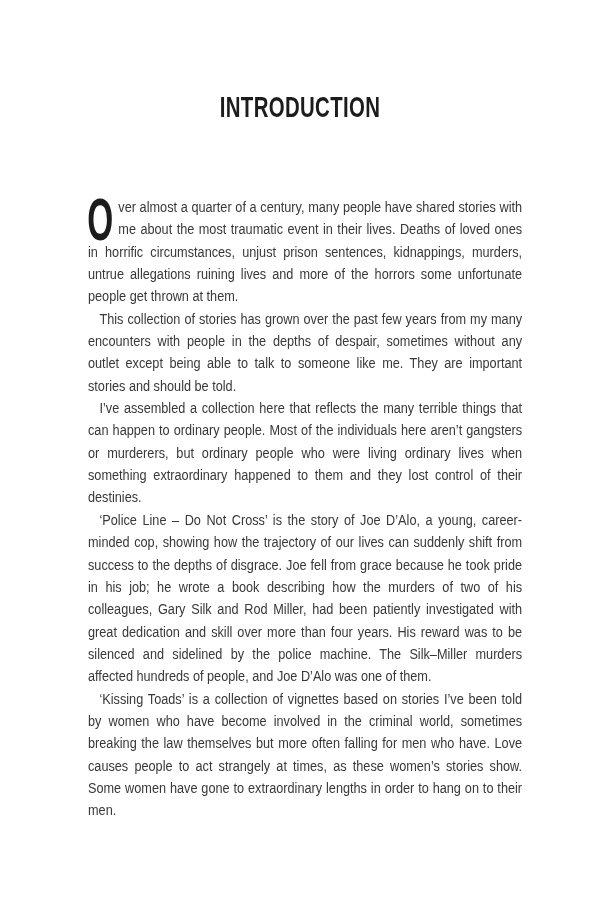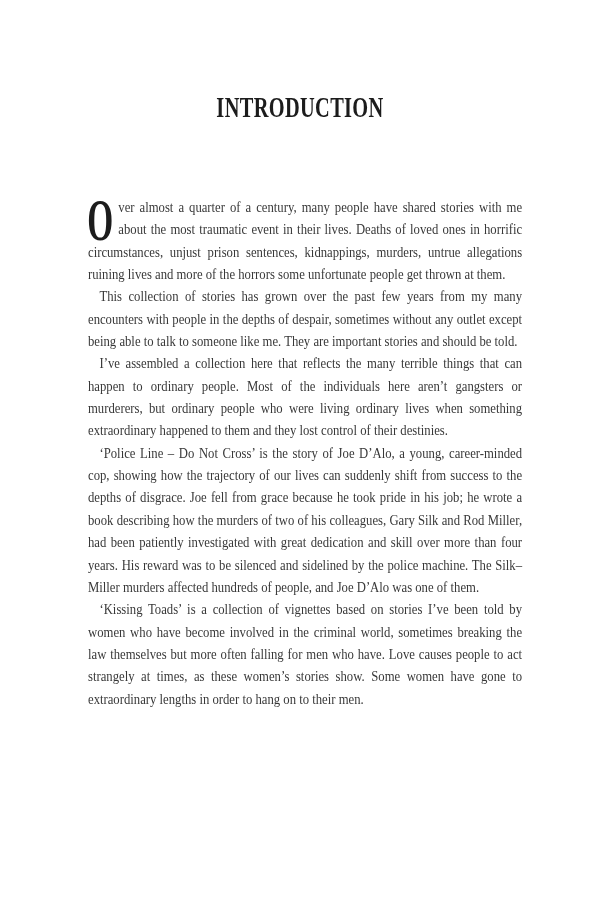--- a/index.html
+++ b/index.html
@@ -6,21 +6,21 @@
     margin: 0;
     padding: 0;
     background: #ffffff;
   }
   .page {
     position: relative;
     width: 600px;
     height: 916px;
     background: var(--paper, #ffffff);
     overflow: hidden;
-    font-family: Liberation Serif, serif;
+    font-family: Liberation Sans, sans-serif;
   }
   .chapter-title {
     position: absolute;
     top: 90px;
     left: 0;
     width: 600px;
     margin: 0;
     text-align: center;
     font-size: 30px;
     font-weight: 700;

